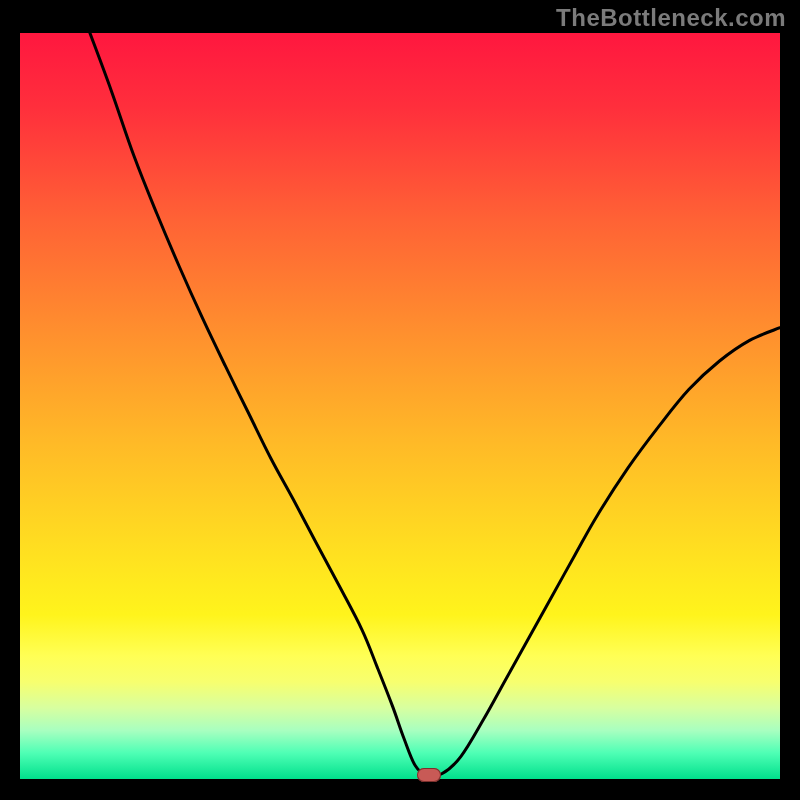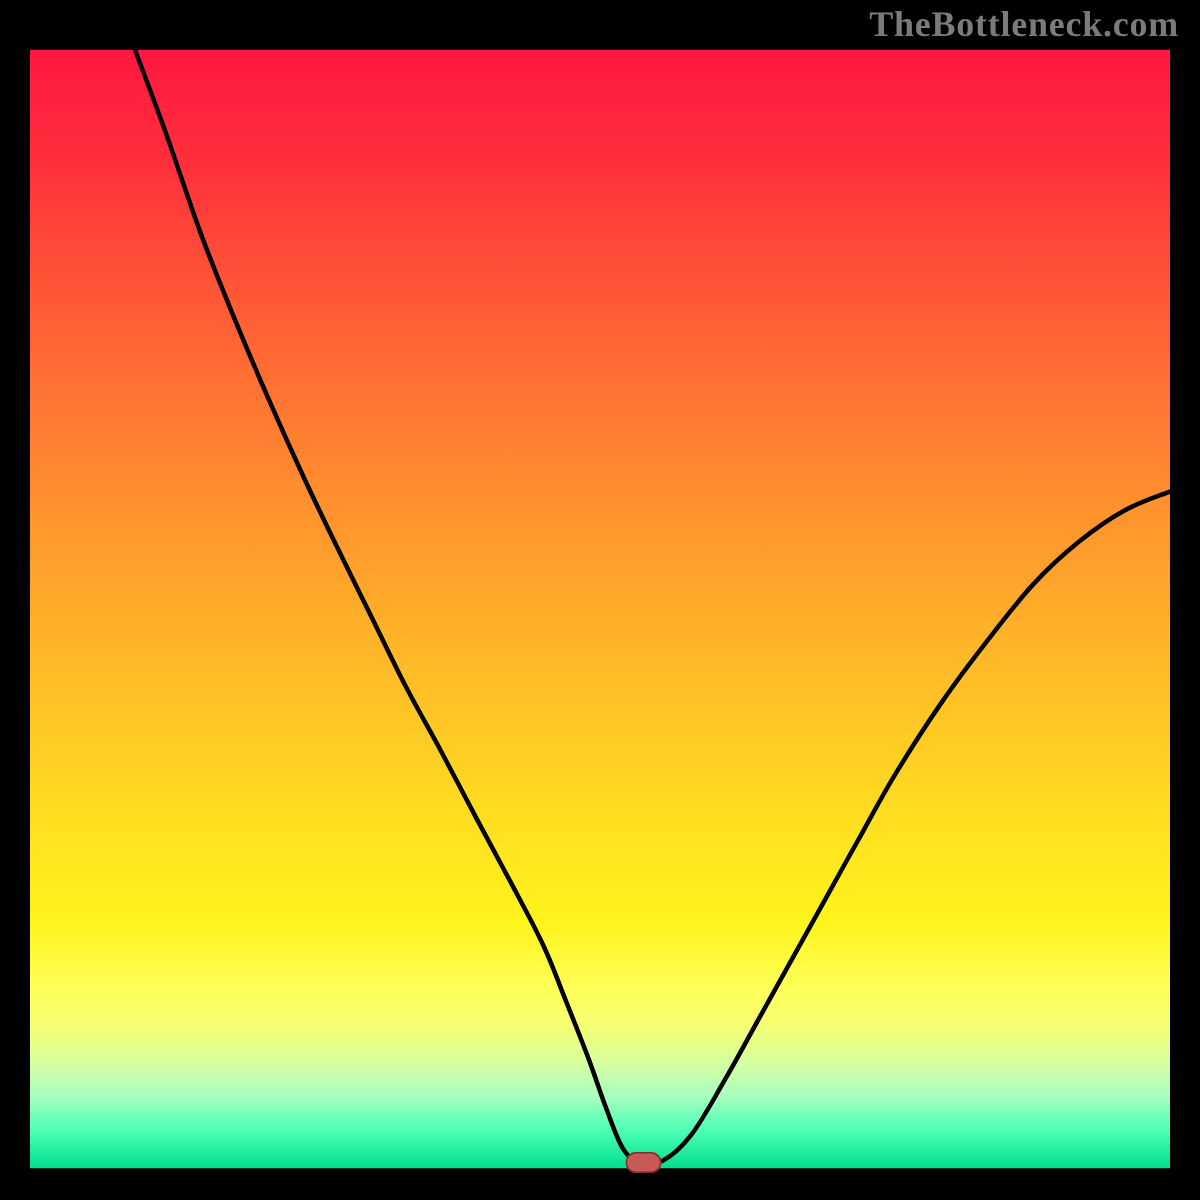--- a/index.html
+++ b/index.html
@@ -20,21 +20,21 @@
     background: #000;
   }
   .watermark {
     position: absolute;
     top: 4px;
     right: 14px;
     font-size: 24px;
     font-weight: 600;
     color: #7b7b7b;
     letter-spacing: 0.5px;
-    font-family: Liberation Serif, serif;
+    font-family: Liberation Sans, sans-serif;
   }
   .plot {
     position: absolute;
     left: 20px;
     top: 33px;
     width: 760px;
     height: 746px;
   }
   .plot svg {
     display: block;

